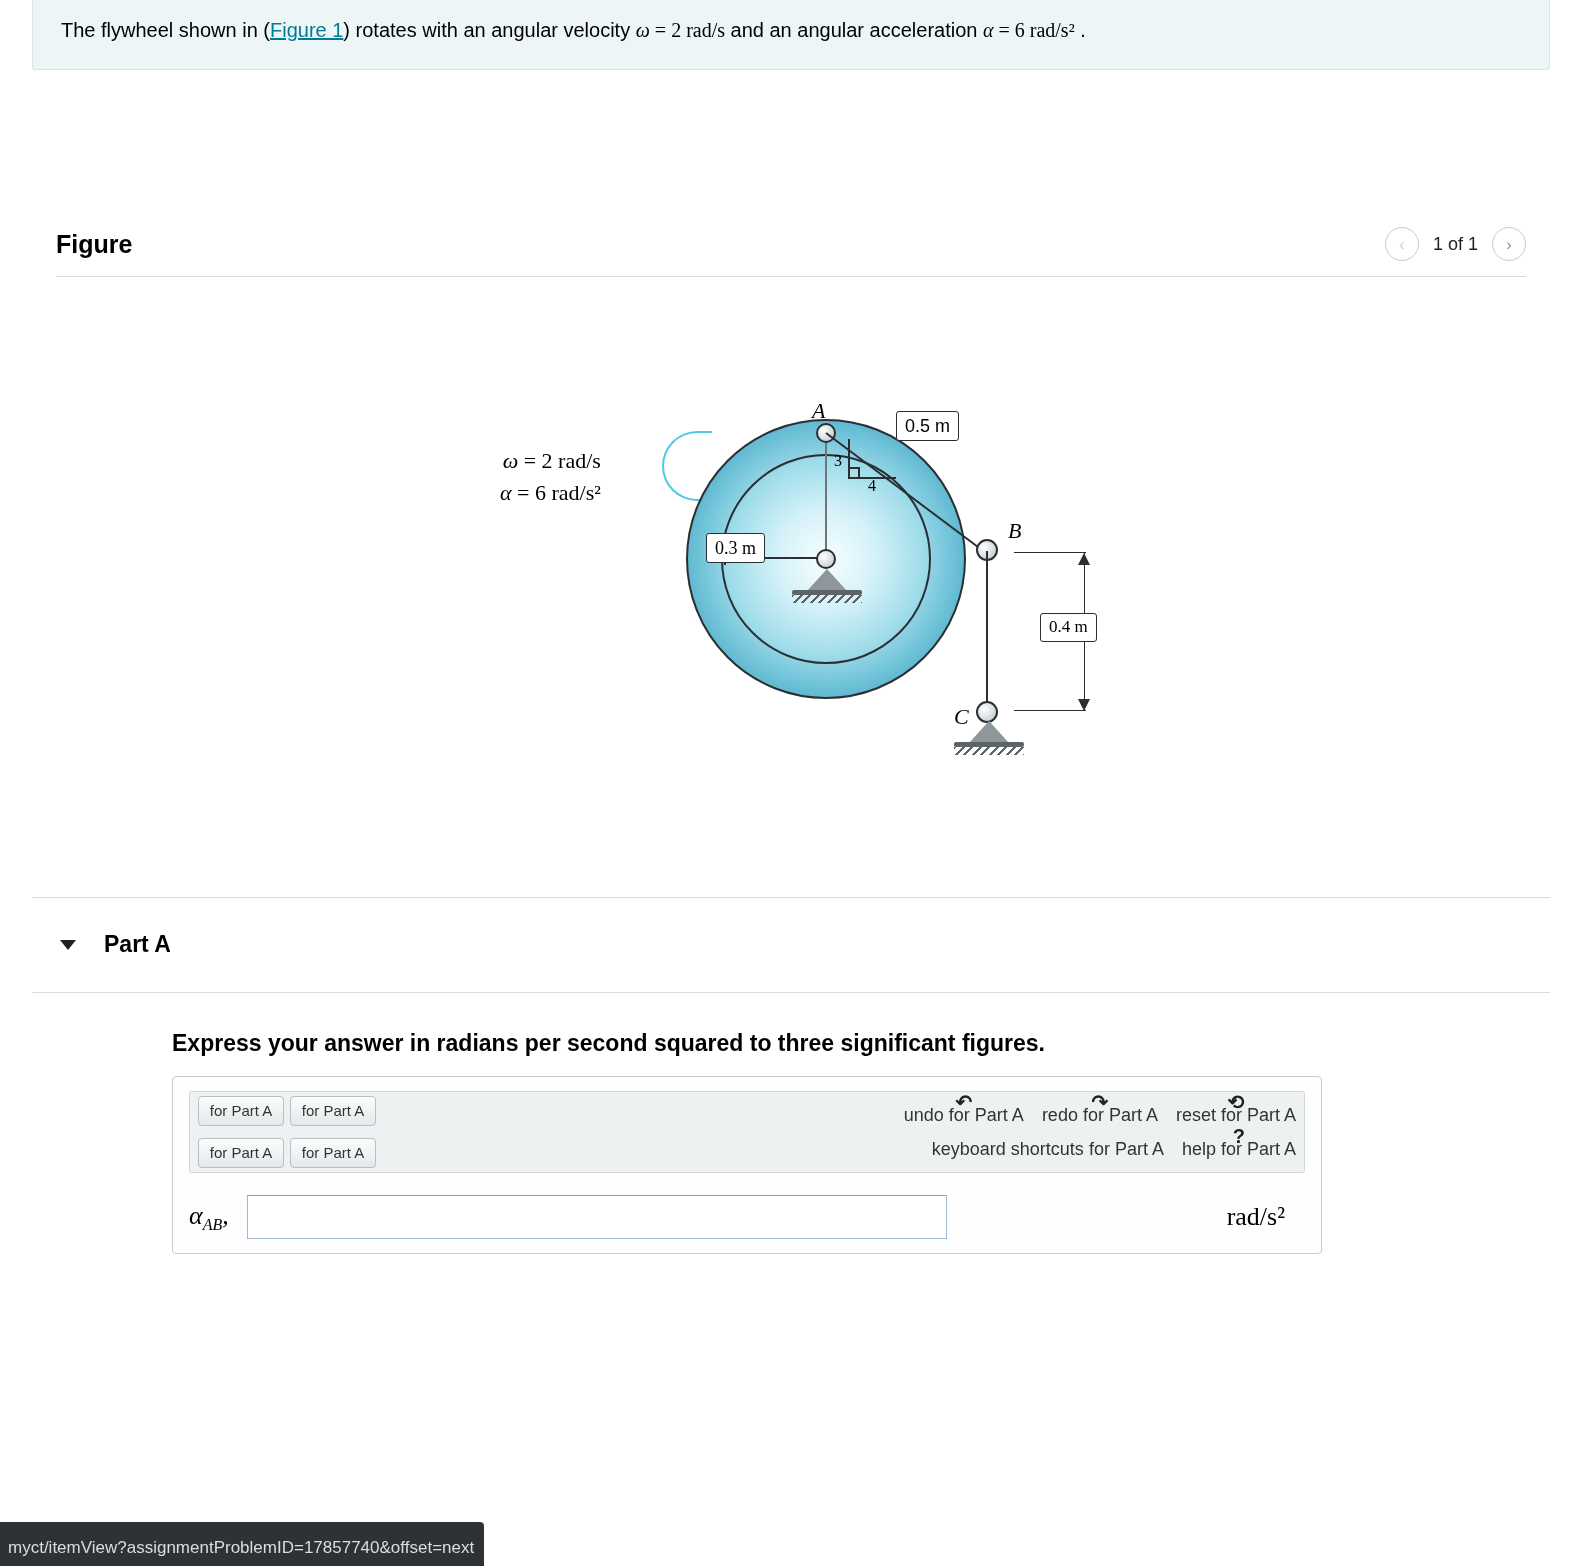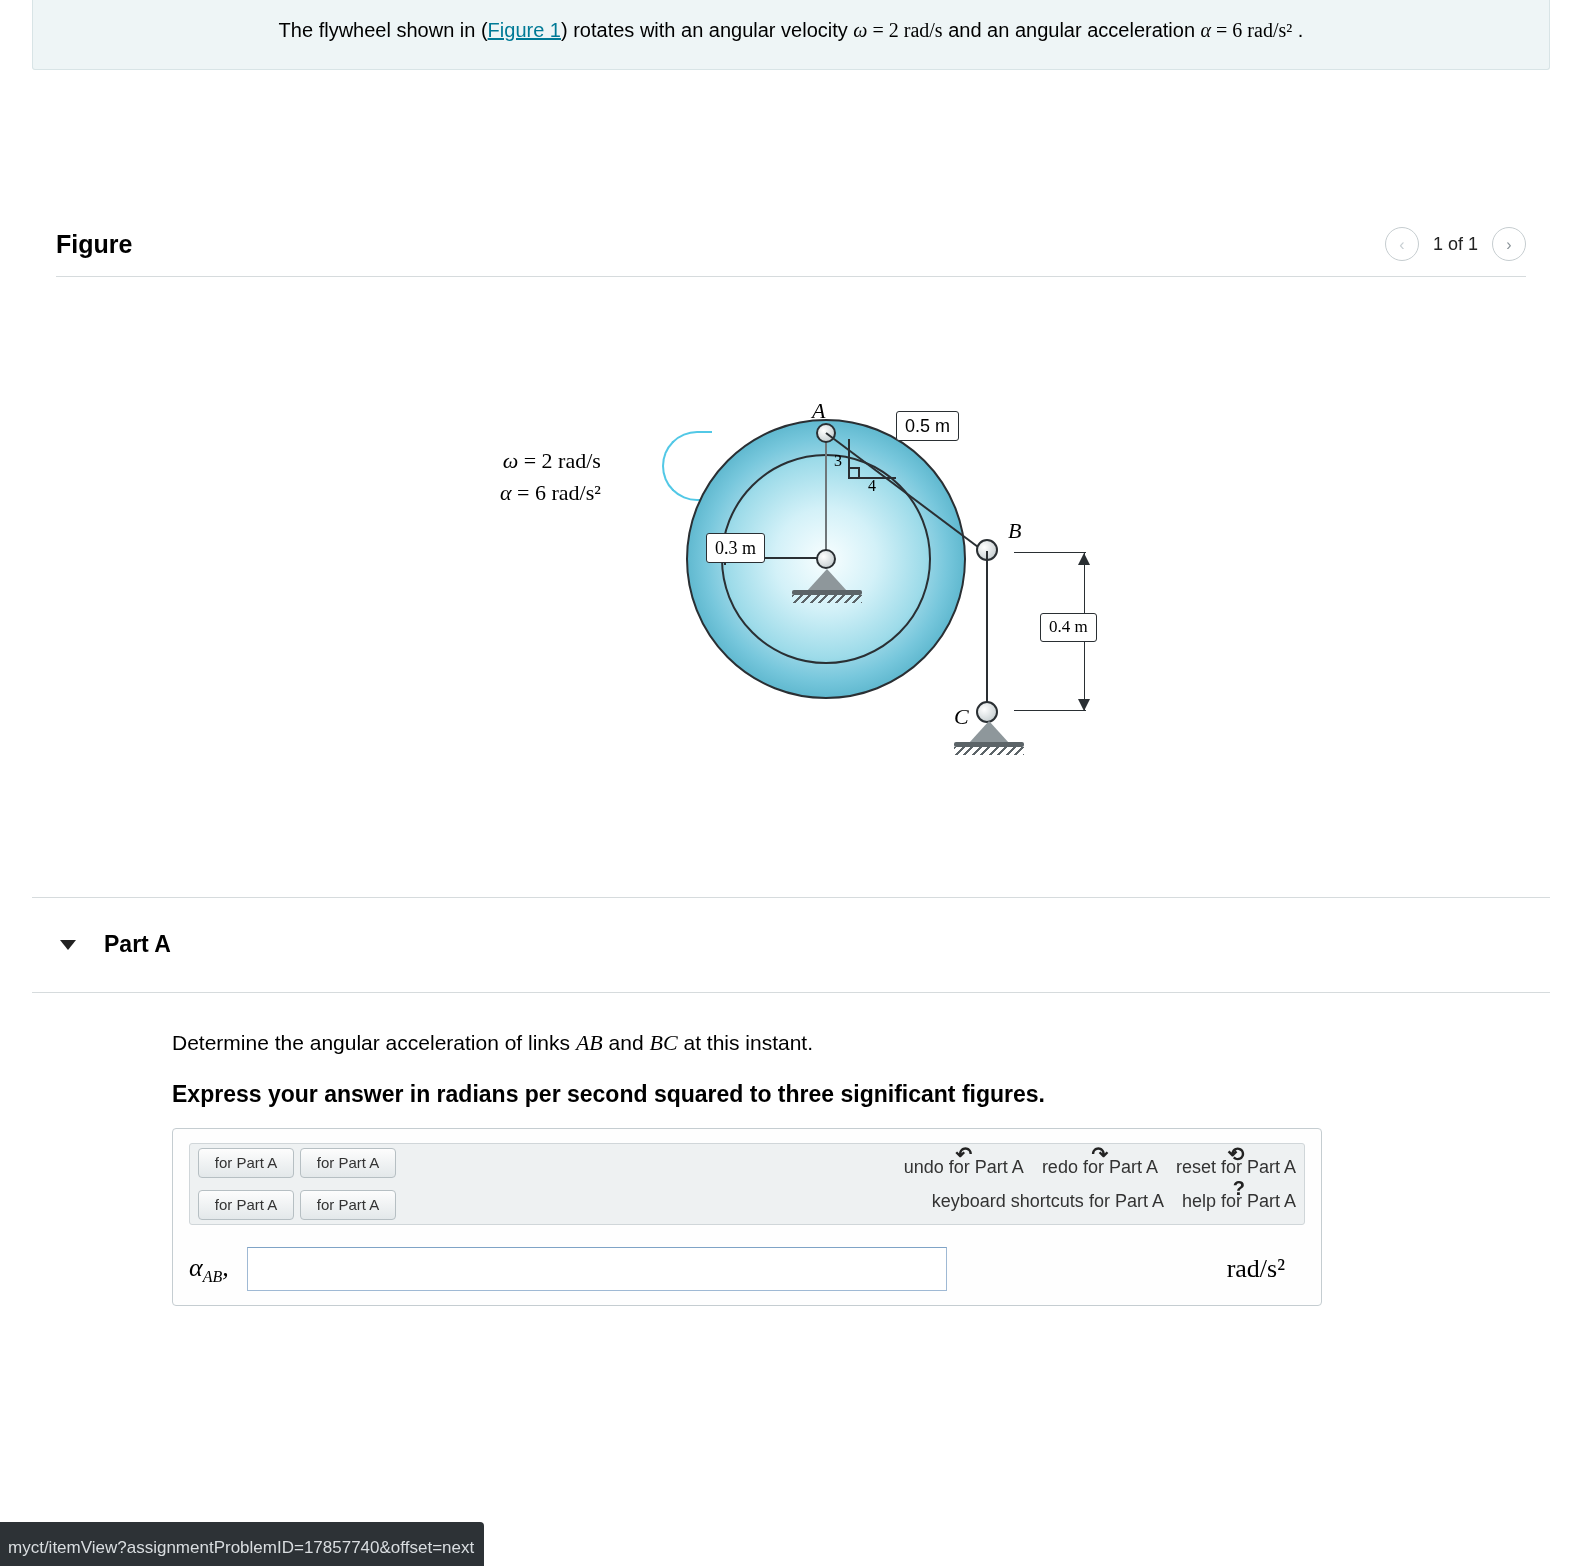--- a/index.html
+++ b/index.html
@@ -13,21 +13,20 @@
   .page { width: 1582px; margin: 0 auto; }
 
   .problem-statement {
     margin: 0 32px 0 32px;
     padding: 16px 28px 24px 28px;
     background: #eef5f6;
     border: 1px solid #d8e4e6;
     border-top: none;
     border-radius: 0 0 3px 3px;
     font-size: 20px;
-    text-align: center;
   }
   .problem-statement a { color: #007a96; text-decoration: underline; }
   .mathvar { font-family: "Times New Roman", Times, serif; font-style: italic; }
   .mathrm  { font-family: "Times New Roman", Times, serif; }
 
   .figure-section { margin: 150px 56px 0 56px; }
   .figure-head {
     display: flex; align-items: center; justify-content: space-between;
     padding: 6px 0 14px 0;
     border-bottom: 1px solid #d6dbdd;
@@ -178,21 +177,21 @@
     border: 1px solid #c5cdd1; border-radius: 4px;
     padding: 14px 16px 14px 16px; width: 1150px;
     background: #fefefe;
   }
   .toolbar { display:flex; justify-content:space-between; align-items:center;
     background:#eef1f2; border:1px solid #d0d6d9; border-radius:3px;
     padding: 4px 8px; position:relative; }
   .tb-left { display:flex; gap:12px; flex-direction:column; }
   .tb-row { display:flex; gap:6px; }
   .tb-btn {
-    width: 96px; height: 30px;
+    width: 86px; height: 30px;
     background: linear-gradient(#fdfdfd,#e3e8ea);
     border:1px solid #b6bfc3; border-radius:4px;
     font-size: 15px; color:#333; display:flex; align-items:center; justify-content:center;
     cursor:pointer; white-space:nowrap; overflow:hidden;
   }
   .tb-right { display:flex; flex-direction:column; gap:8px; align-items:flex-end; font-size:18px; color:#333;}
   .tb-right .row { display:flex; gap:18px; }
   .tb-right .lk { cursor:pointer; position:relative; }
   .stub-icon { position:absolute; top:-14px; left:50%; transform:translateX(-50%);
     font-size:20px; font-weight:700; color:#222;}
@@ -285,23 +284,20 @@
       </div>
     </div>
   </div>
 
   <div class="part-section">
     <div class="part-head">
       <span class="caret-down"></span>
       <span>Part A</span>
     </div>
     <div class="part-body">
-      <div class="prompt">
-        <span>Determine the angular acceleration of links </span><span class="mathvar">AB</span><span> and </span><span class="mathvar">BC</span><span> at this instant.</span>
-      </div>
       <div class="hint">Express your answer in radians per second squared to three significant figures.</div>
 
       <div class="answer-box">
         <div class="toolbar">
           <div class="tb-left">
             <div class="tb-row">
               <div class="tb-btn">for Part A</div>
               <div class="tb-btn">for Part A</div>
             </div>
             <div class="tb-row">

